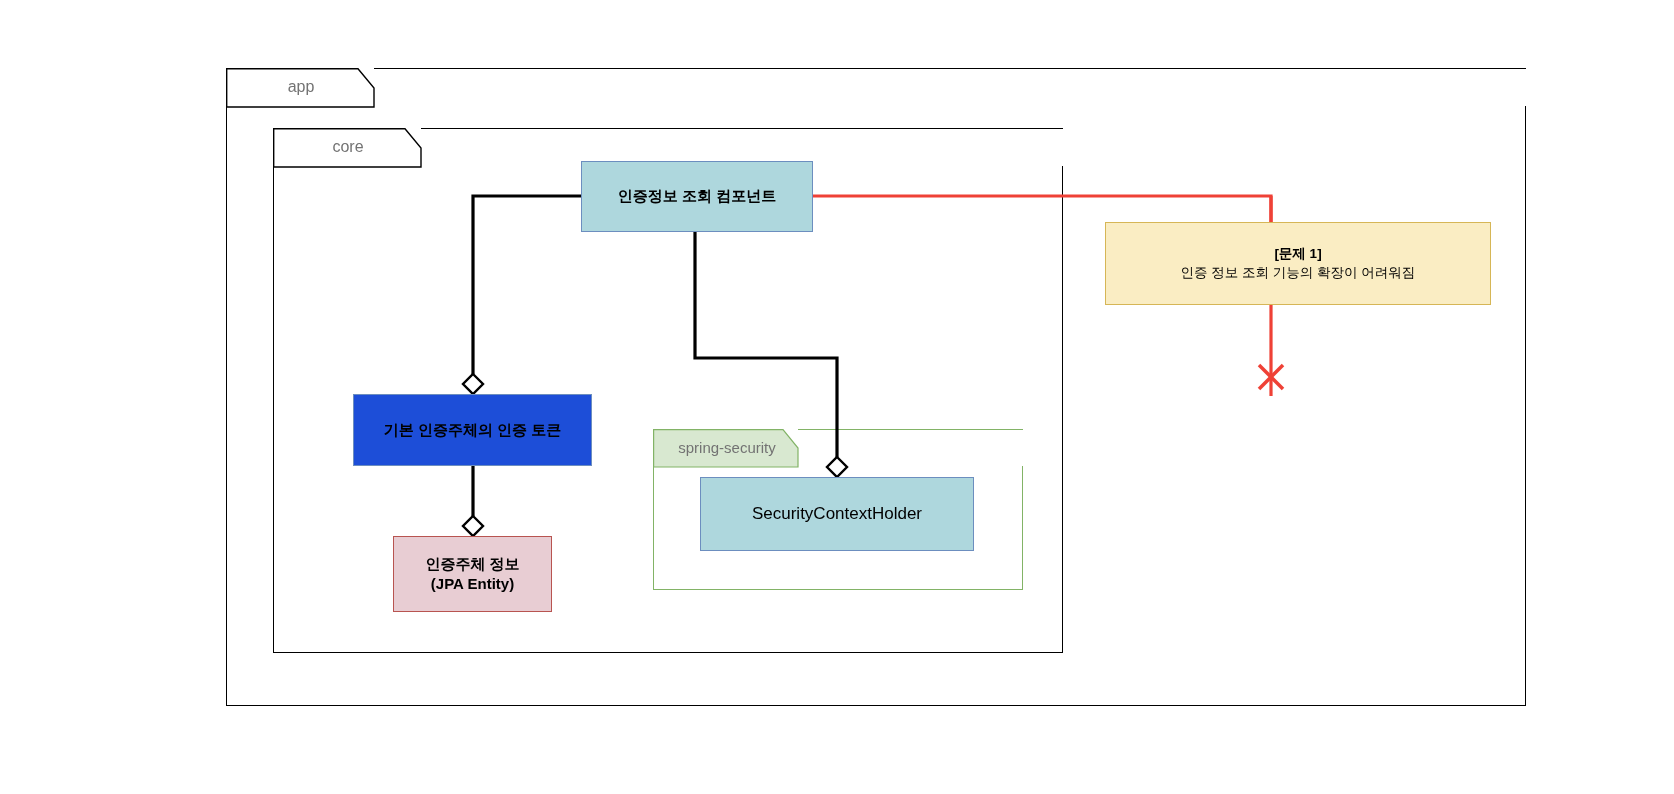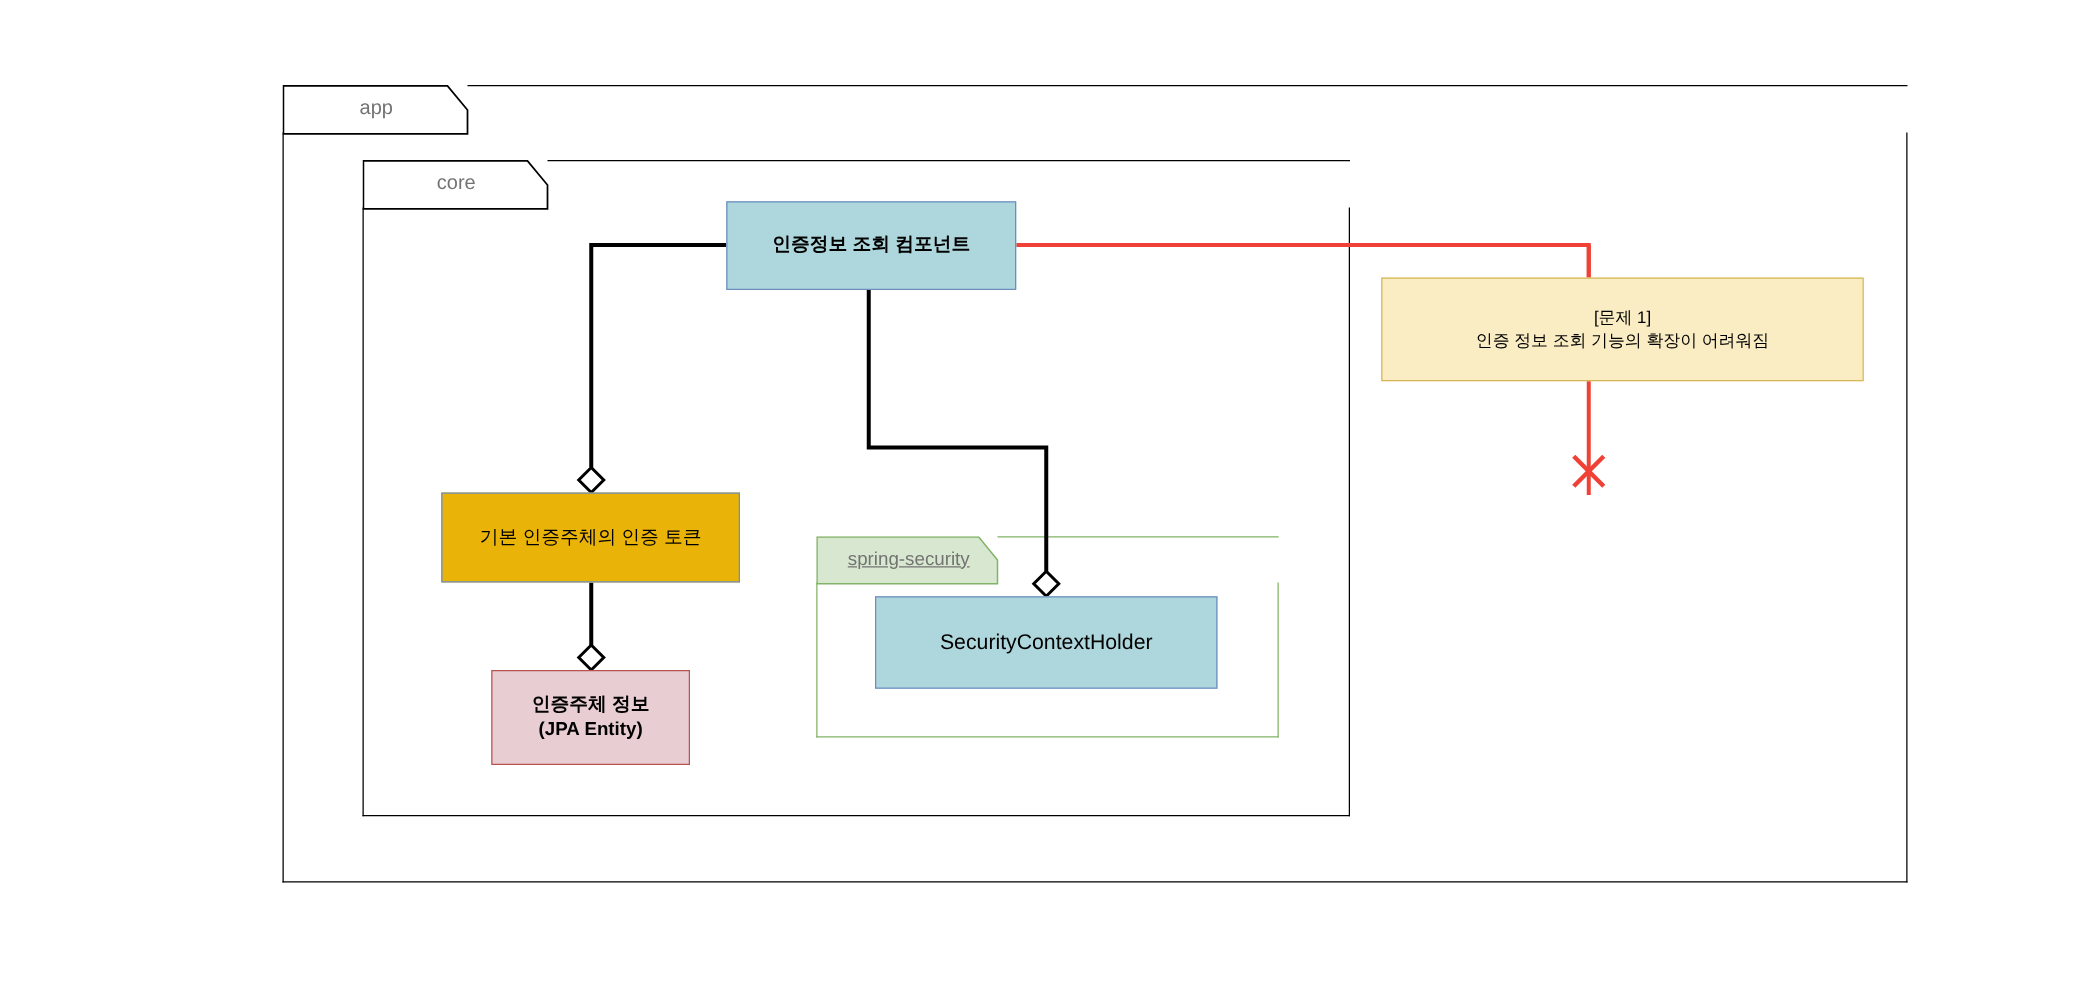--- a/index.html
+++ b/index.html
@@ -67,73 +67,73 @@
   
   .box-teal {
     background: #aed7dd;
     border: 1.4px solid #6c8ebf;
     color: #000000;
     font-weight: bold;
     font-size: 15px;
   }
   .box-teal.plain { font-weight: normal; font-size: 17px; }
   .box-blue {
-    background: #eab308;
+    background: #1d4ed8;
     border: 1.4px solid #6c8ebf;
     color: #000000;
-    font-weight: normal;
+    font-weight: bold;
     font-size: 15px;
   }
   .box-pink {
     background: #e8cdd3;
     border: 1.4px solid #b85450;
     color: #000000;
     font-weight: bold;
     font-size: 15px;
   }
   .note-yellow {
     background: #faedc3;
     border: 1.4px solid #d6b656;
     color: #000000;
     font-size: 13.5px;
     padding: 4px 8px;
   }
-  .note-title { font-weight: normal; }
+  .note-title { font-weight: bold; }
   .line2 { display: block; }
 </style>
 </head>
 <body>
 
 <div id="canvas">
 
   <div class="pkg" style="left:226px; top:68px; width:1300px; height:638px;">
     <div class="pkg-tab" style="width:150px; height:39px;">
       <svg width="152" height="41" viewBox="0 0 152 41">
         <path d="M0.7,0.7 H132 L148,20 V39 H0.7 Z" fill="#ffffff" stroke="#000000" stroke-width="1.4" stroke-linejoin="miter"></path>
       </svg>
       <span>app</span>
     </div>
     <div class="pkg-body" style="top:38px; width:1300px; height:600px; border-top:none;"></div>
 
     <div style="position:absolute; left:148px; top:0; width:1152px; height:0; border-top:1.4px solid #000;"></div>
   </div>
 
-  <div class="pkg" style="left:290px; top:128px; width:790px; height:525px;">
+  <div class="pkg" style="left:273px; top:128px; width:790px; height:525px;">
     <div class="pkg-tab" style="width:150px; height:39px;">
       <svg width="152" height="41" viewBox="0 0 152 41">
         <path d="M0.7,0.7 H132 L148,20 V39 H0.7 Z" fill="#ffffff" stroke="#000000" stroke-width="1.4" stroke-linejoin="miter"></path>
       </svg>
       <span>core</span>
     </div>
     <div class="pkg-body" style="top:38px; width:790px; height:487px; border-top:none;"></div>
     <div style="position:absolute; left:148px; top:0; width:642px; height:0; border-top:1.4px solid #000;"></div>
   </div>
 
   <div class="pkg" style="left:653px; top:429px; width:370px; height:161px;">
-    <div class="pkg-tab" style="width:148px; height:38px;text-decoration:underline;">
+    <div class="pkg-tab" style="width:148px; height:38px;">
       <svg width="150" height="40" viewBox="0 0 150 40">
         <path d="M0.6,0.6 H130 L145,19 V38 H0.6 Z" fill="#d8e8d0" stroke="#82b366" stroke-width="1.2" stroke-linejoin="miter"></path>
       </svg>
       <span style="font-size:15px;">spring-security</span>
     </div>
     <div class="pkg-body" style="top:37px; width:370px; height:124px; border:1.2px solid #82b366; border-top:none;"></div>
     <div style="position:absolute; left:145px; top:0; width:225px; height:0; border-top:1.2px solid #82b366;"></div>
   </div>
 
   <svg class="layer">

